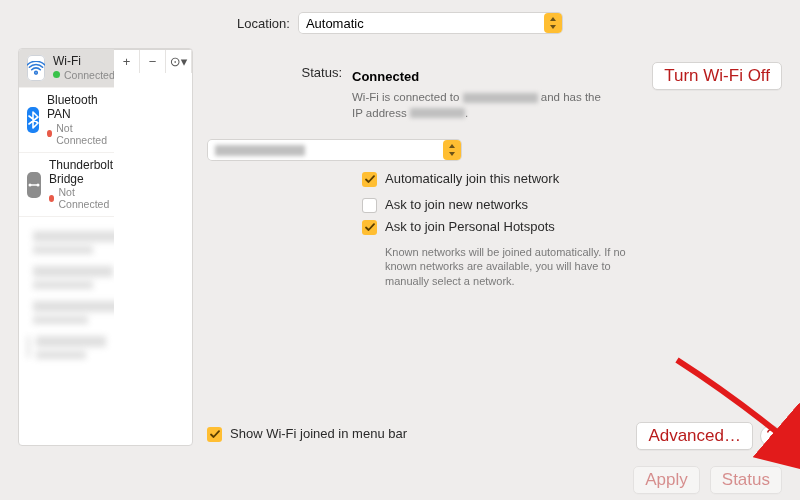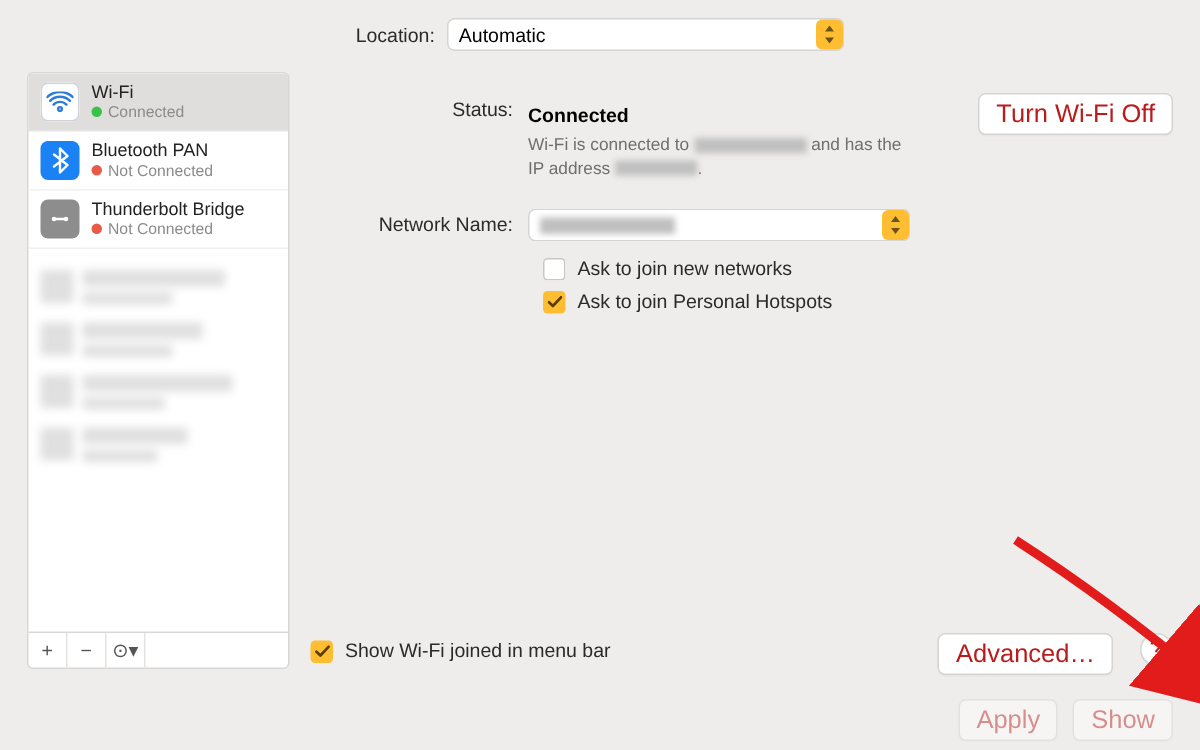--- a/index.html
+++ b/index.html
@@ -8,21 +8,21 @@
 
   
   .loc-row { display:flex; align-items:center; justify-content:center; gap:8px; padding:12px 0 14px; }
   .loc-row label { font-size:13px; color:#2a2a2a; }
   .loc-select { position:relative; width:265px; height:22px; background:#fff; border-radius:5px; box-shadow:0 0 0 1px #d6d4d2 inset; display:flex; align-items:center; padding:0 22px 0 8px; font-size:13px; }
   .loc-arrows { position:absolute; right:1px; top:1px; width:18px; height:20px; background:#ffbe32; border-radius:4px; display:flex; flex-direction:column; align-items:center; justify-content:center; }
   .loc-arrows svg { display:block; }
 
   
   .main { display:flex; gap:14px; padding:0 18px; }
-  .sidebar { width:175px; background:#fff; border:1px solid #d9d7d5; border-radius:4px; overflow:hidden; display:flex; flex-direction:column; height:398px; }
+  .sidebar { width:175px; background:#fff; border:1px solid #d9d7d5; border-radius:4px; overflow:hidden; display:flex; flex-direction:row; height:398px; }
   .svc-list { flex:1; overflow:hidden; }
   .svc { display:flex; align-items:center; gap:8px; padding:6px 8px; border-bottom:1px solid #f2f0ee; }
   .svc.selected { background:#e0dedc; }
   .svc .ico { width:26px; height:26px; border-radius:5px; display:flex; align-items:center; justify-content:center; }
   .svc .txt { line-height:1.15; }
   .svc .name { font-size:12px; color:#222; }
   .svc .sub { font-size:10.5px; color:#8b8b8b; display:flex; align-items:center; gap:4px; }
   .dot { width:7px; height:7px; border-radius:50%; display:inline-block; }
   .dot.green { background:#39c24a; }
   .dot.red  { background:#e85b49; }
@@ -55,21 +55,21 @@
   .chk-row { display:flex; align-items:flex-start; gap:8px; margin:6px 0 10px 155px; }
   .chk { width:15px; height:15px; border-radius:3px; display:inline-flex; align-items:center; justify-content:center; margin-top:1px; }
   .chk.on { background:#ffbe32; }
   .chk.off { background:#fff; box-shadow:inset 0 0 0 1px #c9c7c5; }
   .chk svg { display:block; }
   .chk-lab { font-size:13px; color:#2a2a2a; }
   .helptext { font-size:11px; color:#7a7a7a; line-height:1.3; max-width:255px; margin:2px 0 0 23px; }
 
   .bottom-row { position:absolute; left:0; right:0; top:372px; display:flex; align-items:center; }
   .bottom-row .chk-row { margin-left:0; }
-  .adv-wrap { margin-left:auto; display:flex; gap:18px; }
+  .adv-wrap { margin-left:auto; display:flex; align-items:center; gap:7px; }
 
   .footer { position:absolute; right:18px; bottom:6px; display:flex; gap:10px; opacity:.45; }
 
   
   .arrow { position:absolute; left:460px; top:302px; pointer-events:none; }
 </style>
 </head>
 <body>
 
 <div class="window">
@@ -185,52 +185,60 @@
             <span class="st">Connected</span>
             <button class="btn turnoff">Turn Wi-Fi Off</button>
           </div>
           <div class="desc">
             <span>Wi-Fi is connected to </span><span class="redact" style="width:75px;"></span><span> and has the IP address </span><span class="redact" style="width:55px;"></span>.
           </div>
         </div>
       </div>
 
       <div class="row" style="margin-top:18px;">
-        <div class="lab">Network Name:</div>
         <div class="val">
           <div class="net-select">
             <span class="redact" style="width:90px;"></span>
             <span class="loc-arrows">
               <svg width="8" height="6">
                   <path d="M4 0 L7 4 L1 4 Z" fill="#6b5218"></path>
                 </svg>
               <svg width="8" height="6">
                   <path d="M4 6 L7 2 L1 2 Z" fill="#6b5218"></path>
                 </svg>
             </span>
           </div>
         </div>
       </div>
 
+      <div class="chk-row">
+        <span class="chk on">
+            <svg width="10" height="9">
+              <path d="M1 4.5 L3.6 7 L9 1.2" fill="none" stroke="#5a3e00" stroke-width="1.8" stroke-linecap="round" stroke-linejoin="round"></path>
+            </svg>
+          </span>
+        <span class="chk-lab">Automatically join this network</span>
+      </div>
 
       <div class="chk-row" style="margin-bottom:2px;">
         <span class="chk off"></span>
         <div>
           <div class="chk-lab">Ask to join new networks</div>
         </div>
       </div>
 
       <div class="chk-row">
         <span class="chk on">
             <svg width="10" height="9">
               <path d="M1 4.5 L3.6 7 L9 1.2" fill="none" stroke="#5a3e00" stroke-width="1.8" stroke-linecap="round" stroke-linejoin="round"></path>
             </svg>
           </span>
         <span class="chk-lab">Ask to join Personal Hotspots</span>
       </div>
+      <div class="helptext" style="margin-left:178px;">Known networks will be joined automatically. If no known networks are available, you will have to manually select a network.</div>
 
       <div class="bottom-row">
         <div class="chk-row">
           <span class="chk on">
               <svg width="10" height="9">
                 <path d="M1 4.5 L3.6 7 L9 1.2" fill="none" stroke="#5a3e00" stroke-width="1.8" stroke-linecap="round" stroke-linejoin="round"></path>
               </svg>
             </span>
           <span class="chk-lab">Show Wi-Fi joined in menu bar</span>
         </div>
@@ -247,16 +255,16 @@
             </marker>
           </defs>
         <path d="M10 10 Q80 55 150 115" fill="none" stroke="#e21b1b" stroke-width="6" marker-end="url(#ah)"></path>
       </svg>
 
     </div>
   </div>
 
   <div class="footer">
     <button class="btn">Apply</button>
-    <button class="btn">Show</button>
+    <button class="btn">Status</button>
   </div>
 
 </div>
 
 </body></html>

